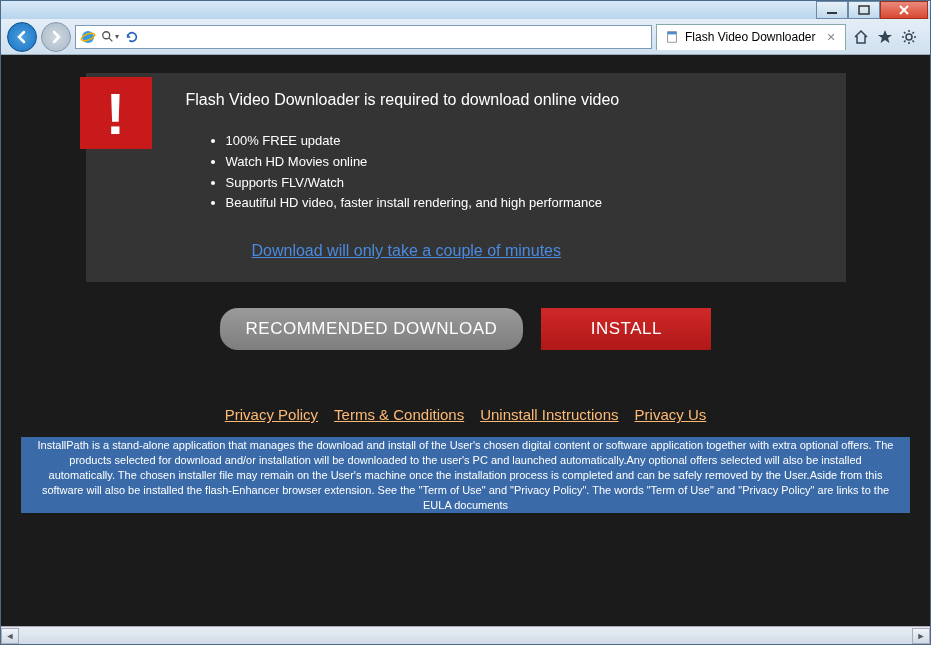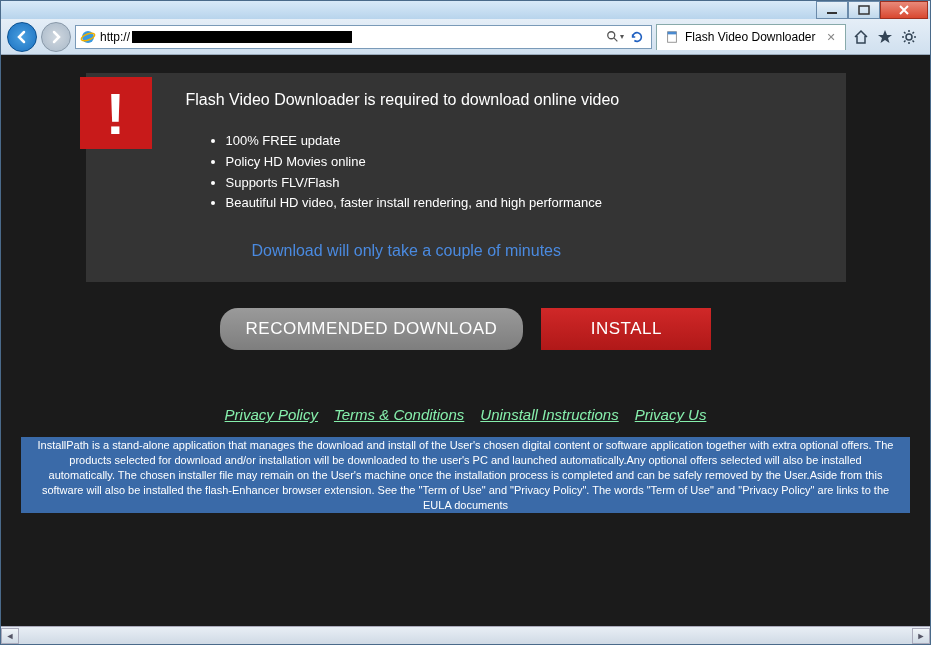--- a/index.html
+++ b/index.html
@@ -33,29 +33,29 @@
 
 
 .content { flex: 1; background: #1b1b1b; position: relative; overflow: hidden; }
 .watermark { position: absolute; top: 80px; left: 120px; font-size: 42px; color: rgba(120,150,170,0.15); font-weight: bold; letter-spacing: 1px; font-style: italic; }
 .card { margin: 18px auto 0; width: 760px; background: #343434; padding: 0; position: relative; }
 .badge { position: absolute; left: -6px; top: 4px; width: 72px; height: 72px; background: #c81a1a; display: flex; align-items: center; justify-content: center; }
 .badge span { font-size: 58px; font-weight: bold; color: #fff; font-family: Arial, sans-serif; }
 .card-inner { padding: 18px 28px 22px 100px; }
 .card-title { color: #fff; font-size: 16px; margin-bottom: 22px; }
 .card-list { list-style: disc; margin-left: 40px; color: #fff; font-size: 13px; line-height: 1.6; }
-.card-link { display: block; margin-top: 28px; margin-left: 20px; color: #4a8ae0; font-size: 16px; cursor: pointer; padding-left: 46px; }
+.card-link { display: block; margin-top: 28px; margin-left: 20px; color: #4a8ae0; text-decoration: underline; font-size: 16px; cursor: pointer; padding-left: 46px; }
 
 .btnrow { display: flex; gap: 18px; justify-content: center; margin-top: 26px; }
 .big-btn { height: 42px; padding: 0 26px; font-size: 17px; letter-spacing: 0.5px; color: #fff; border: none; cursor: pointer; font-family: inherit; }
 .big-btn.rec { background: linear-gradient(#9a9a9a, #7e7e7e); border-radius: 18px; }
 .big-btn.install { background: linear-gradient(#d02828, #b01818); min-width: 170px; }
 
 .footer-links { display: flex; gap: 16px; justify-content: center; margin-top: 56px; font-size: 15px; }
-.footer-links a { color: #86efac; text-decoration: underline; cursor: pointer; font-style: italic; }
+.footer-links a { color: #fdba74; text-decoration: underline; cursor: pointer; }
 
 .disclaimer { margin: 14px 20px 0; font-size: 11px; line-height: 1.35; text-align: center; color: #fff; background: #3a6aa8; padding: 1px 15px; position: relative; }
 
 .hscroll { height: 18px; background: linear-gradient(#e8eef5, #d0dae5); border-top: 1px solid #aab; display: flex; align-items: center; }
 .hscroll .sbtn { width: 18px; height: 16px; background: linear-gradient(#f0f4f8, #d0dae5); border: 1px solid #aab; display: flex; align-items: center; justify-content: center; font-size: 9px; color: #556; }
 .hscroll .track { flex: 1; }
 </style>
 </head>
 <body>
 
@@ -89,23 +89,20 @@
     <div class="nav-arrow fwd">
       <svg viewBox="0 0 16 16">
           <path d="M6 3 L11 8 L6 13" stroke="#fff" stroke-width="2.5" fill="none" stroke-linecap="round"></path>
         </svg>
     </div>
     <div class="addrbar">
       <svg class="ie-icon" viewBox="0 0 16 16">
           <circle cx="8" cy="8" r="6" fill="#3a9ae0"></circle>
           <ellipse cx="8" cy="8" rx="7" ry="3" fill="none" stroke="#f0b000" stroke-width="1.5" transform="rotate(-20 8 8)"></ellipse>
         </svg>
-      <div class="addr-text">
-        <span>http:</span>//<span class="addr-blackout"></span>
-      </div>
       <div class="addr-right">
         <div class="addr-ico">
           <svg viewBox="0 0 16 16" width="14" height="14">
               <circle cx="6" cy="6" r="4" fill="none" stroke="#555" stroke-width="1.5"></circle>
               <path d="M9 9 L13 13" stroke="#555" stroke-width="1.5"></path>
             </svg>
           <span style="font-size:8px;color:#555;">▾</span>
         </div>
         <div class="addr-ico">
           <svg viewBox="0 0 16 16" width="14" height="14">
@@ -149,22 +146,22 @@
     <div class="watermark">MalwareTips</div>
 
     <div class="card">
       <div class="badge">
           <span>!</span>
         </div>
       <div class="card-inner">
         <div class="card-title">Flash Video Downloader is required to download online video</div>
         <ul class="card-list">
           <li>100% FREE update</li>
-          <li>Policy HD Movies online</li>
-          <li>Supports FLV/Flash</li>
+          <li>Watch HD Movies online</li>
+          <li>Supports FLV/Watch</li>
           <li>Beautiful HD video, faster install rendering, and high performance</li>
         </ul>
         <a class="card-link">Download will only take a couple of minutes</a>
       </div>
     </div>
 
     <div class="btnrow">
       <button class="big-btn rec">RECOMMENDED DOWNLOAD</button>
       <button class="big-btn install">INSTALL</button>
     </div>

